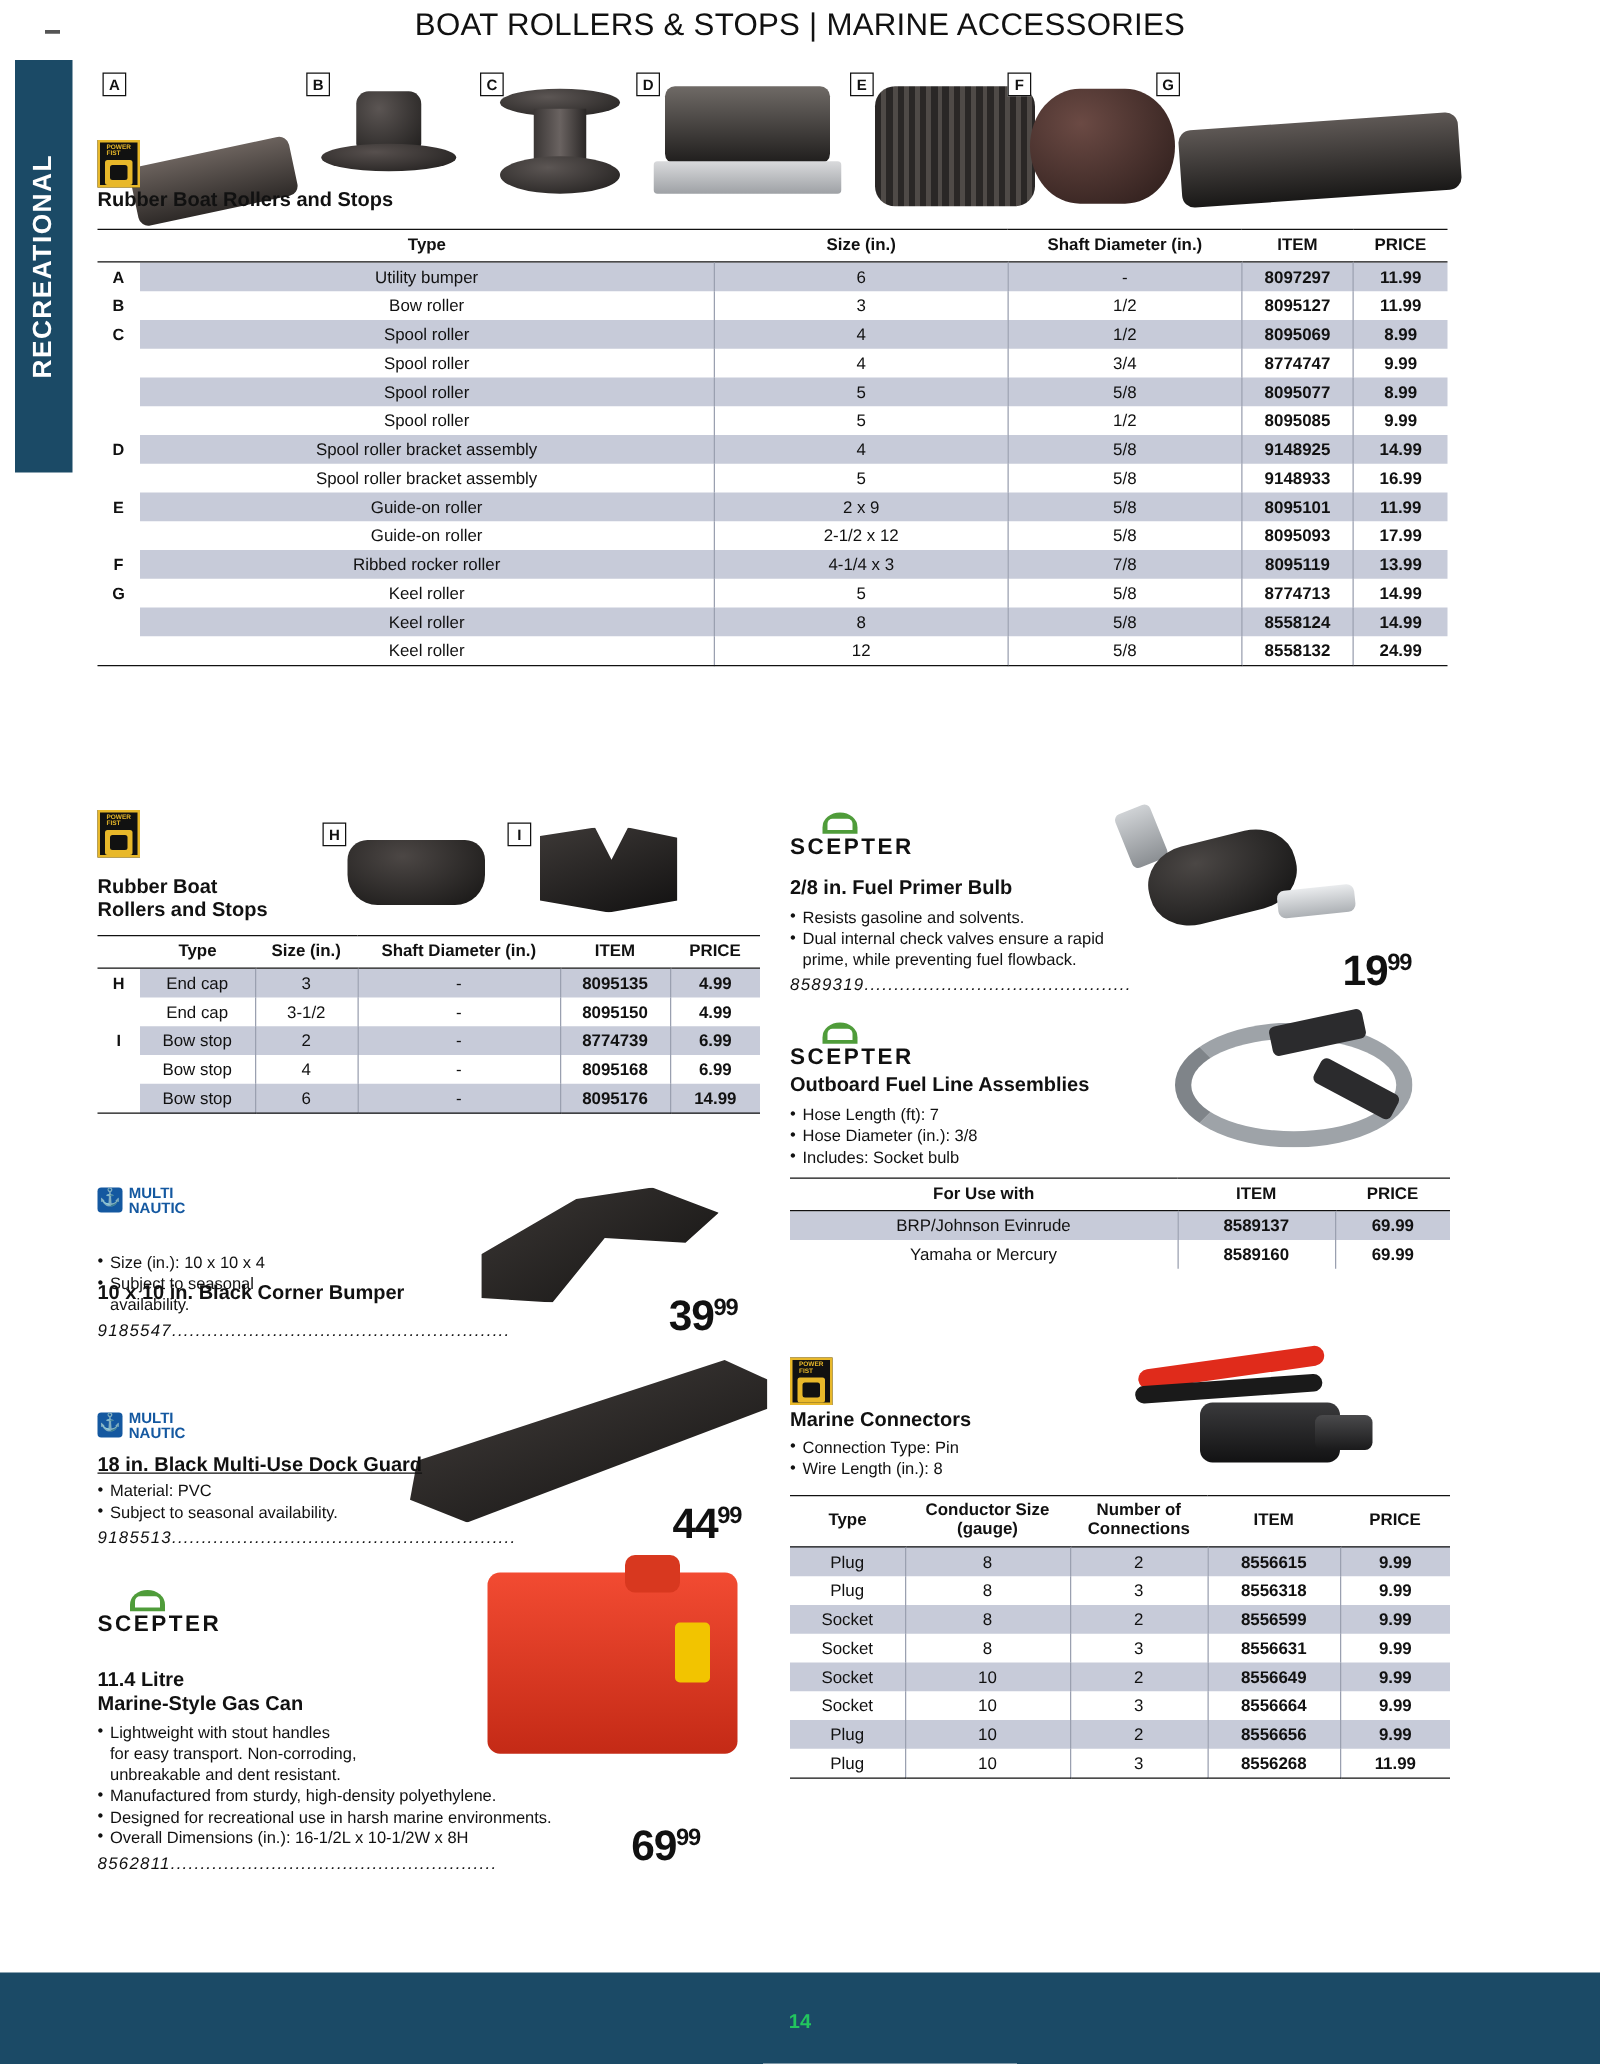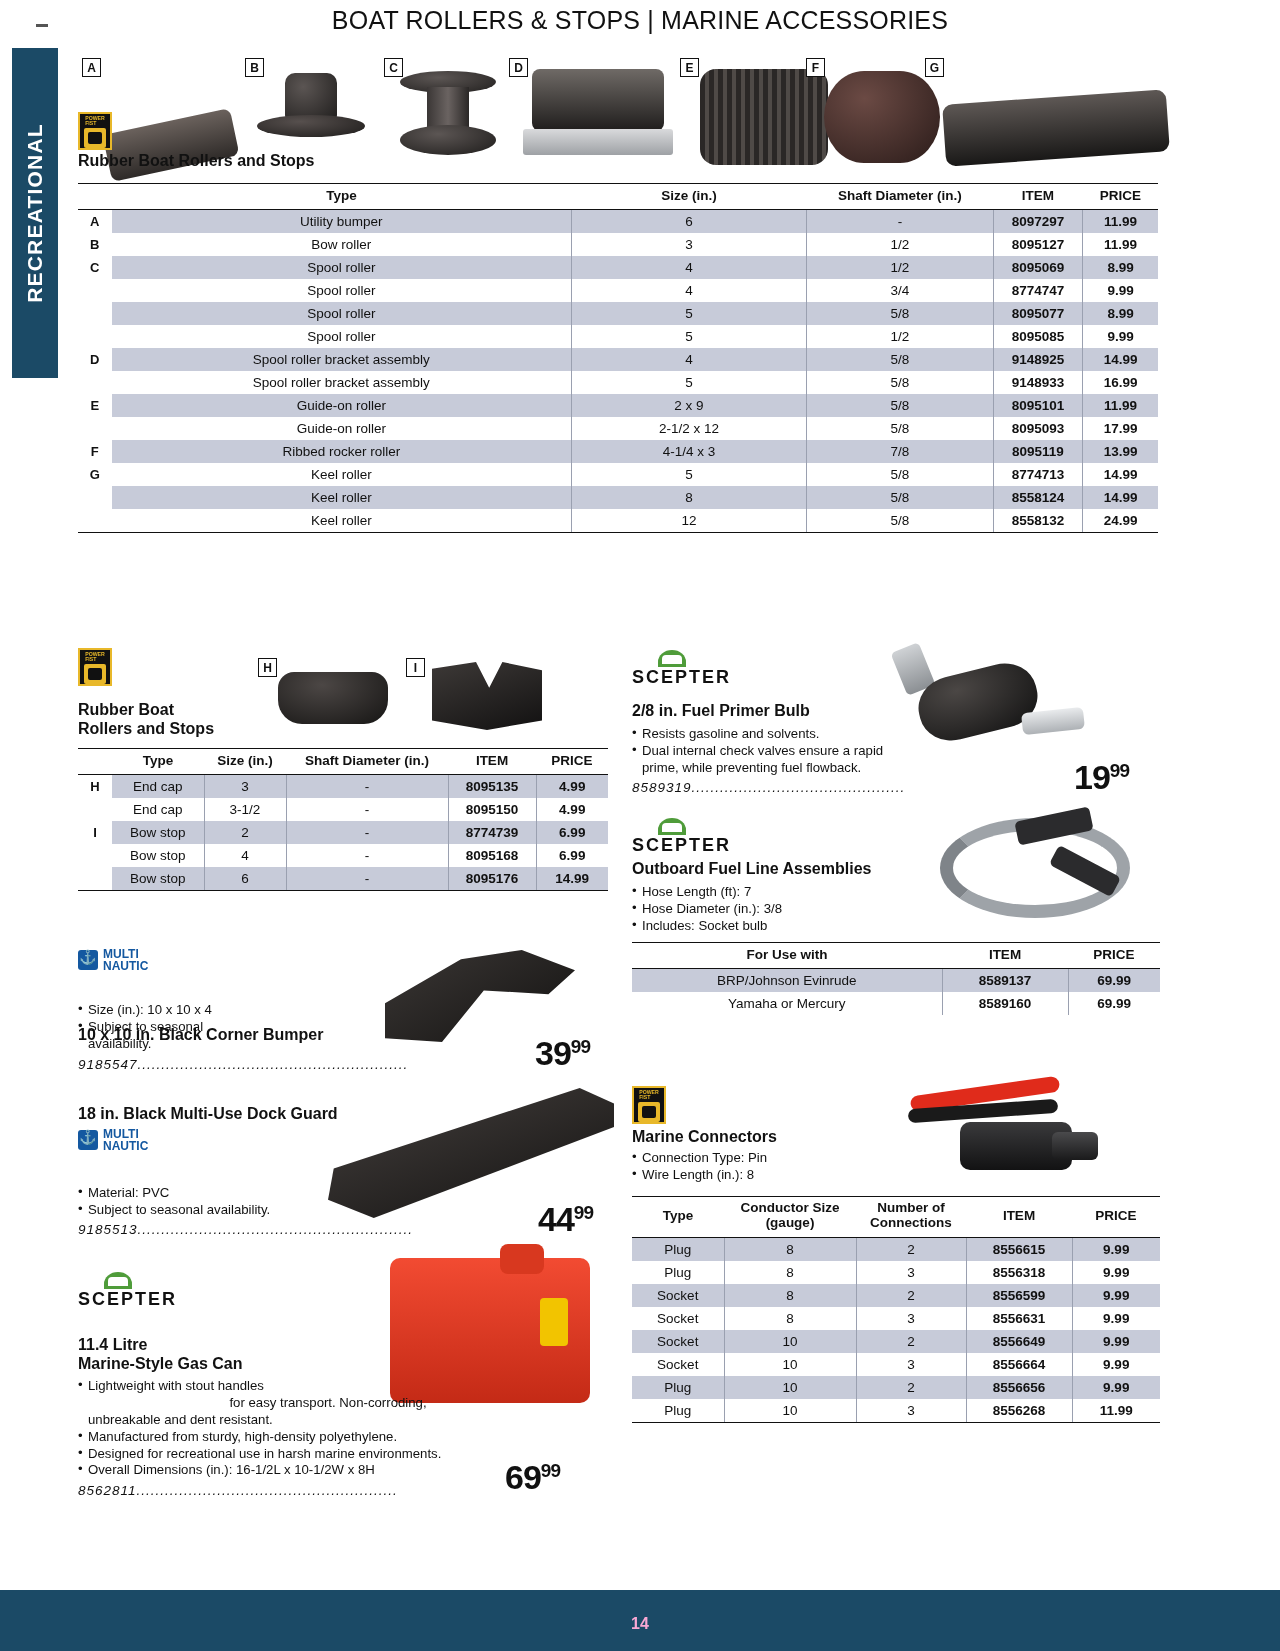--- a/index.html
+++ b/index.html
@@ -24,22 +24,22 @@
   .corner-mark {
     position:absolute; left:36px; top:24px; width:12px; height:3px; background:#555;
   }
   
   .page-title {
     position:absolute; left:0; right:0; top:6px; text-align:center;
     font-size:25px; font-weight:normal; letter-spacing:.2px;
   }
   
   .bottom-bar {
-    position:absolute; left:0; right:0; bottom:0; height:61px; background:#1b4a66;
-    color:#f9a8d4; font-size:16px; font-weight:bold;
+    position:absolute; left:0; right:0; bottom:0; height:73px; background:#1b4a66;
+    color:#22c55e; font-size:16px; font-weight:bold;
     display:flex; align-items:center; justify-content:center;
   }
   .bottom-bar .pg { margin-top:6px; }
   
   .letter-badge {
     width:19px; height:19px; border:1.4px solid #111; background:#fff;
     font-size:12px; font-weight:bold; display:flex; align-items:center; justify-content:center;
   }
   .sec-title { font-size:16px; font-weight:bold; }
   
@@ -379,21 +379,21 @@
 </div>
 
 <div class="multinautic" style="position:absolute;left:78px;top:1128px;">
   <div class="mn-badge"></div>
   <div class="mn-text">
     <div>MULTI</div>
     <div>NAUTIC</div>
   </div>
 </div>
 <div style="position:absolute;left:328px;top:1088px;width:286px;height:130px;background:linear-gradient(160deg,#45403e,#121110);clip-path:polygon(2% 62%,88% 0,100% 12%,100% 30%,16% 100%,0 86%);"></div>
-<div class="sec-title" style="position:absolute;left:78px;top:1105px;">18 in. Black Multi-Use Dock Guard</div>
+<div class="sec-title" style="position:absolute;left:78px;top:1164px;text-decoration:underline;">18 in. Black Multi-Use Dock Guard</div>
 <div class="bullets" style="position:absolute;left:78px;top:1185px;width:330px;">
   <div>Material: PVC</div>
   <div>Subject to seasonal availability.</div>
 </div>
 <div class="sku dots" style="position:absolute;left:78px;top:1222px;">
   <span>9185513</span><span>..........................................................</span>
 </div>
 <div class="bigprice" style="position:absolute;left:538px;top:1200px;">
   <span>44</span><sup>99</sup>
 </div>
@@ -405,21 +405,21 @@
 <div style="position:absolute;left:390px;top:1258px;width:200px;height:145px;background:linear-gradient(180deg,#f24b32,#c42a16);border-radius:10px;">
   <div style="position:absolute;left:110px;top:-14px;width:44px;height:30px;background:#d8381f;border-radius:8px;"></div>
   <div style="position:absolute;left:150px;top:40px;width:28px;height:48px;background:#f2c400;border-radius:4px;"></div>
 </div>
 <div class="sec-title" style="position:absolute;left:78px;top:1335px;line-height:1.2;">
   <div>11.4 Litre</div>
   <div>Marine-Style Gas Can</div>
 </div>
 <div class="bullets" style="position:absolute;left:78px;top:1378px;width:490px;">
   <div>Lightweight with stout handles</div>
-  <div class="nb" style="padding-left:10px;text-align:center;">for easy transport. Non-corroding,</div>
+  <div class="nb" style="padding-left:10px;">for easy transport. Non-corroding,</div>
   <div class="nb" style="padding-left:10px;">unbreakable and dent resistant.</div>
   <div>Manufactured from sturdy, high-density polyethylene.</div>
   <div>Designed for recreational use in harsh marine environments.</div>
   <div>Overall Dimensions (in.): 16-1/2L x 10-1/2W x 8H</div>
 </div>
 <div class="sku dots" style="position:absolute;left:78px;top:1483px;">
   <span>8562811</span><span>.......................................................</span>
 </div>
 <div class="bigprice" style="position:absolute;left:505px;top:1458px;">
   <span>69</span><sup>99</sup>

